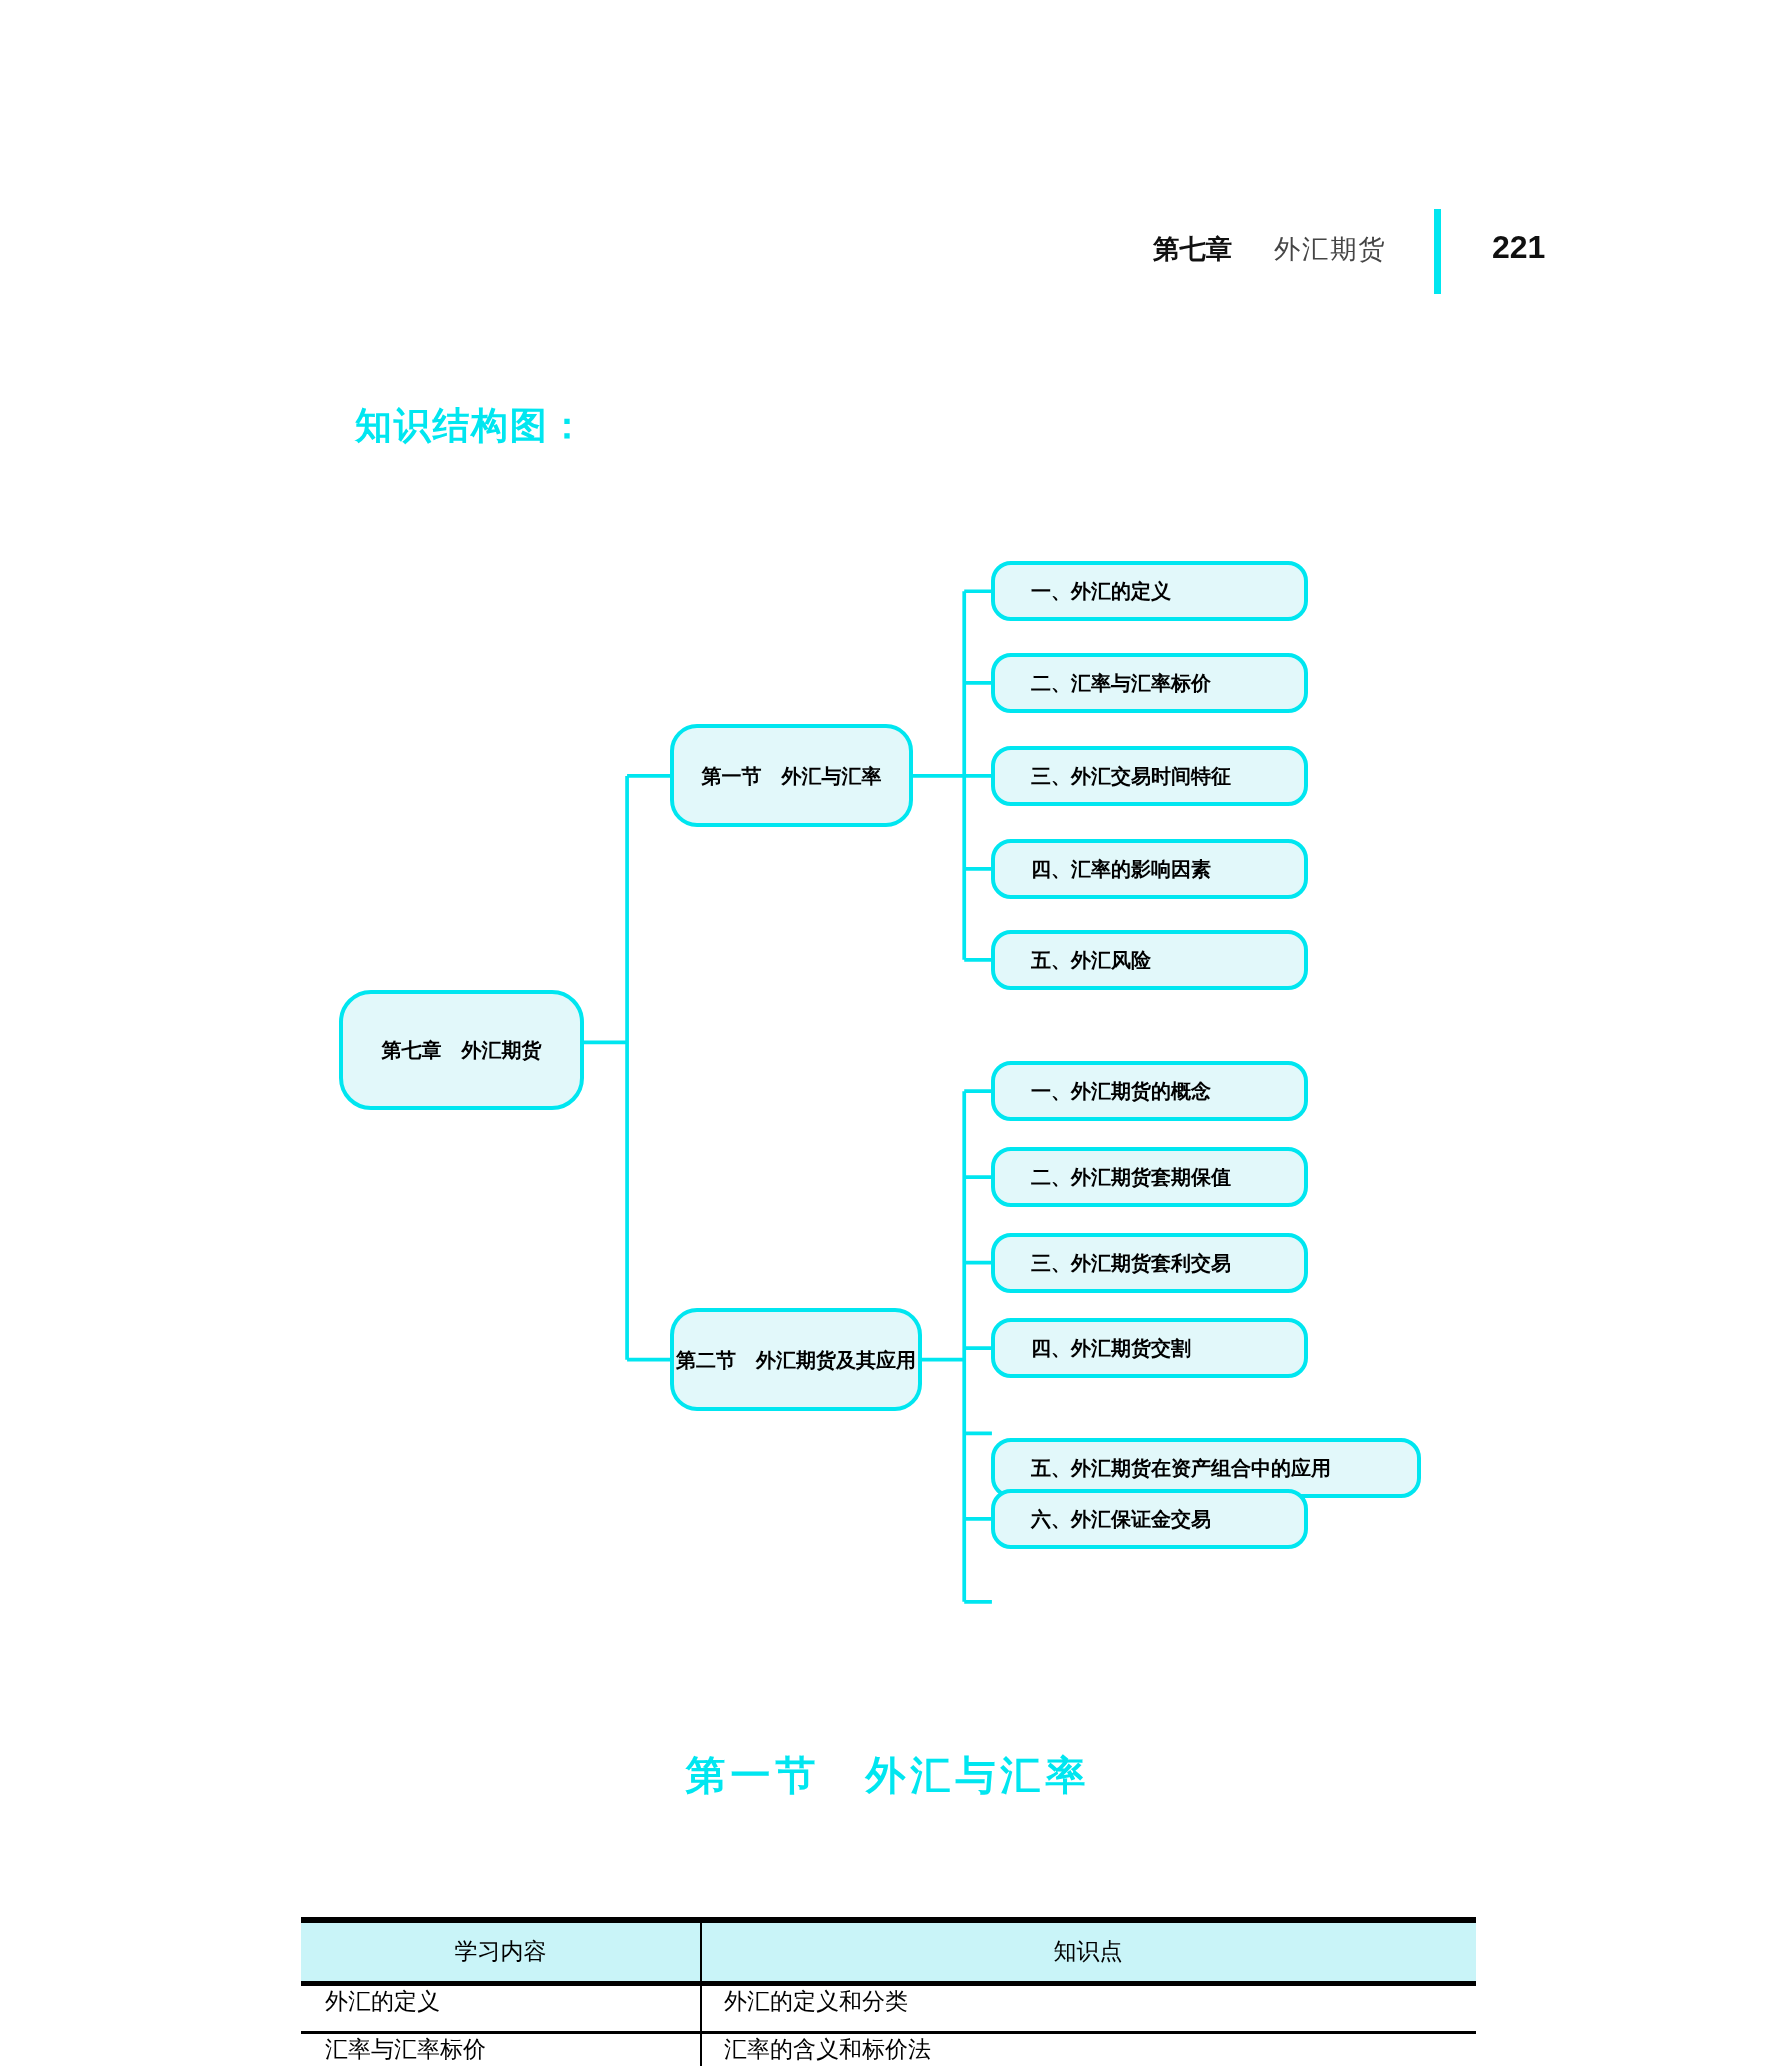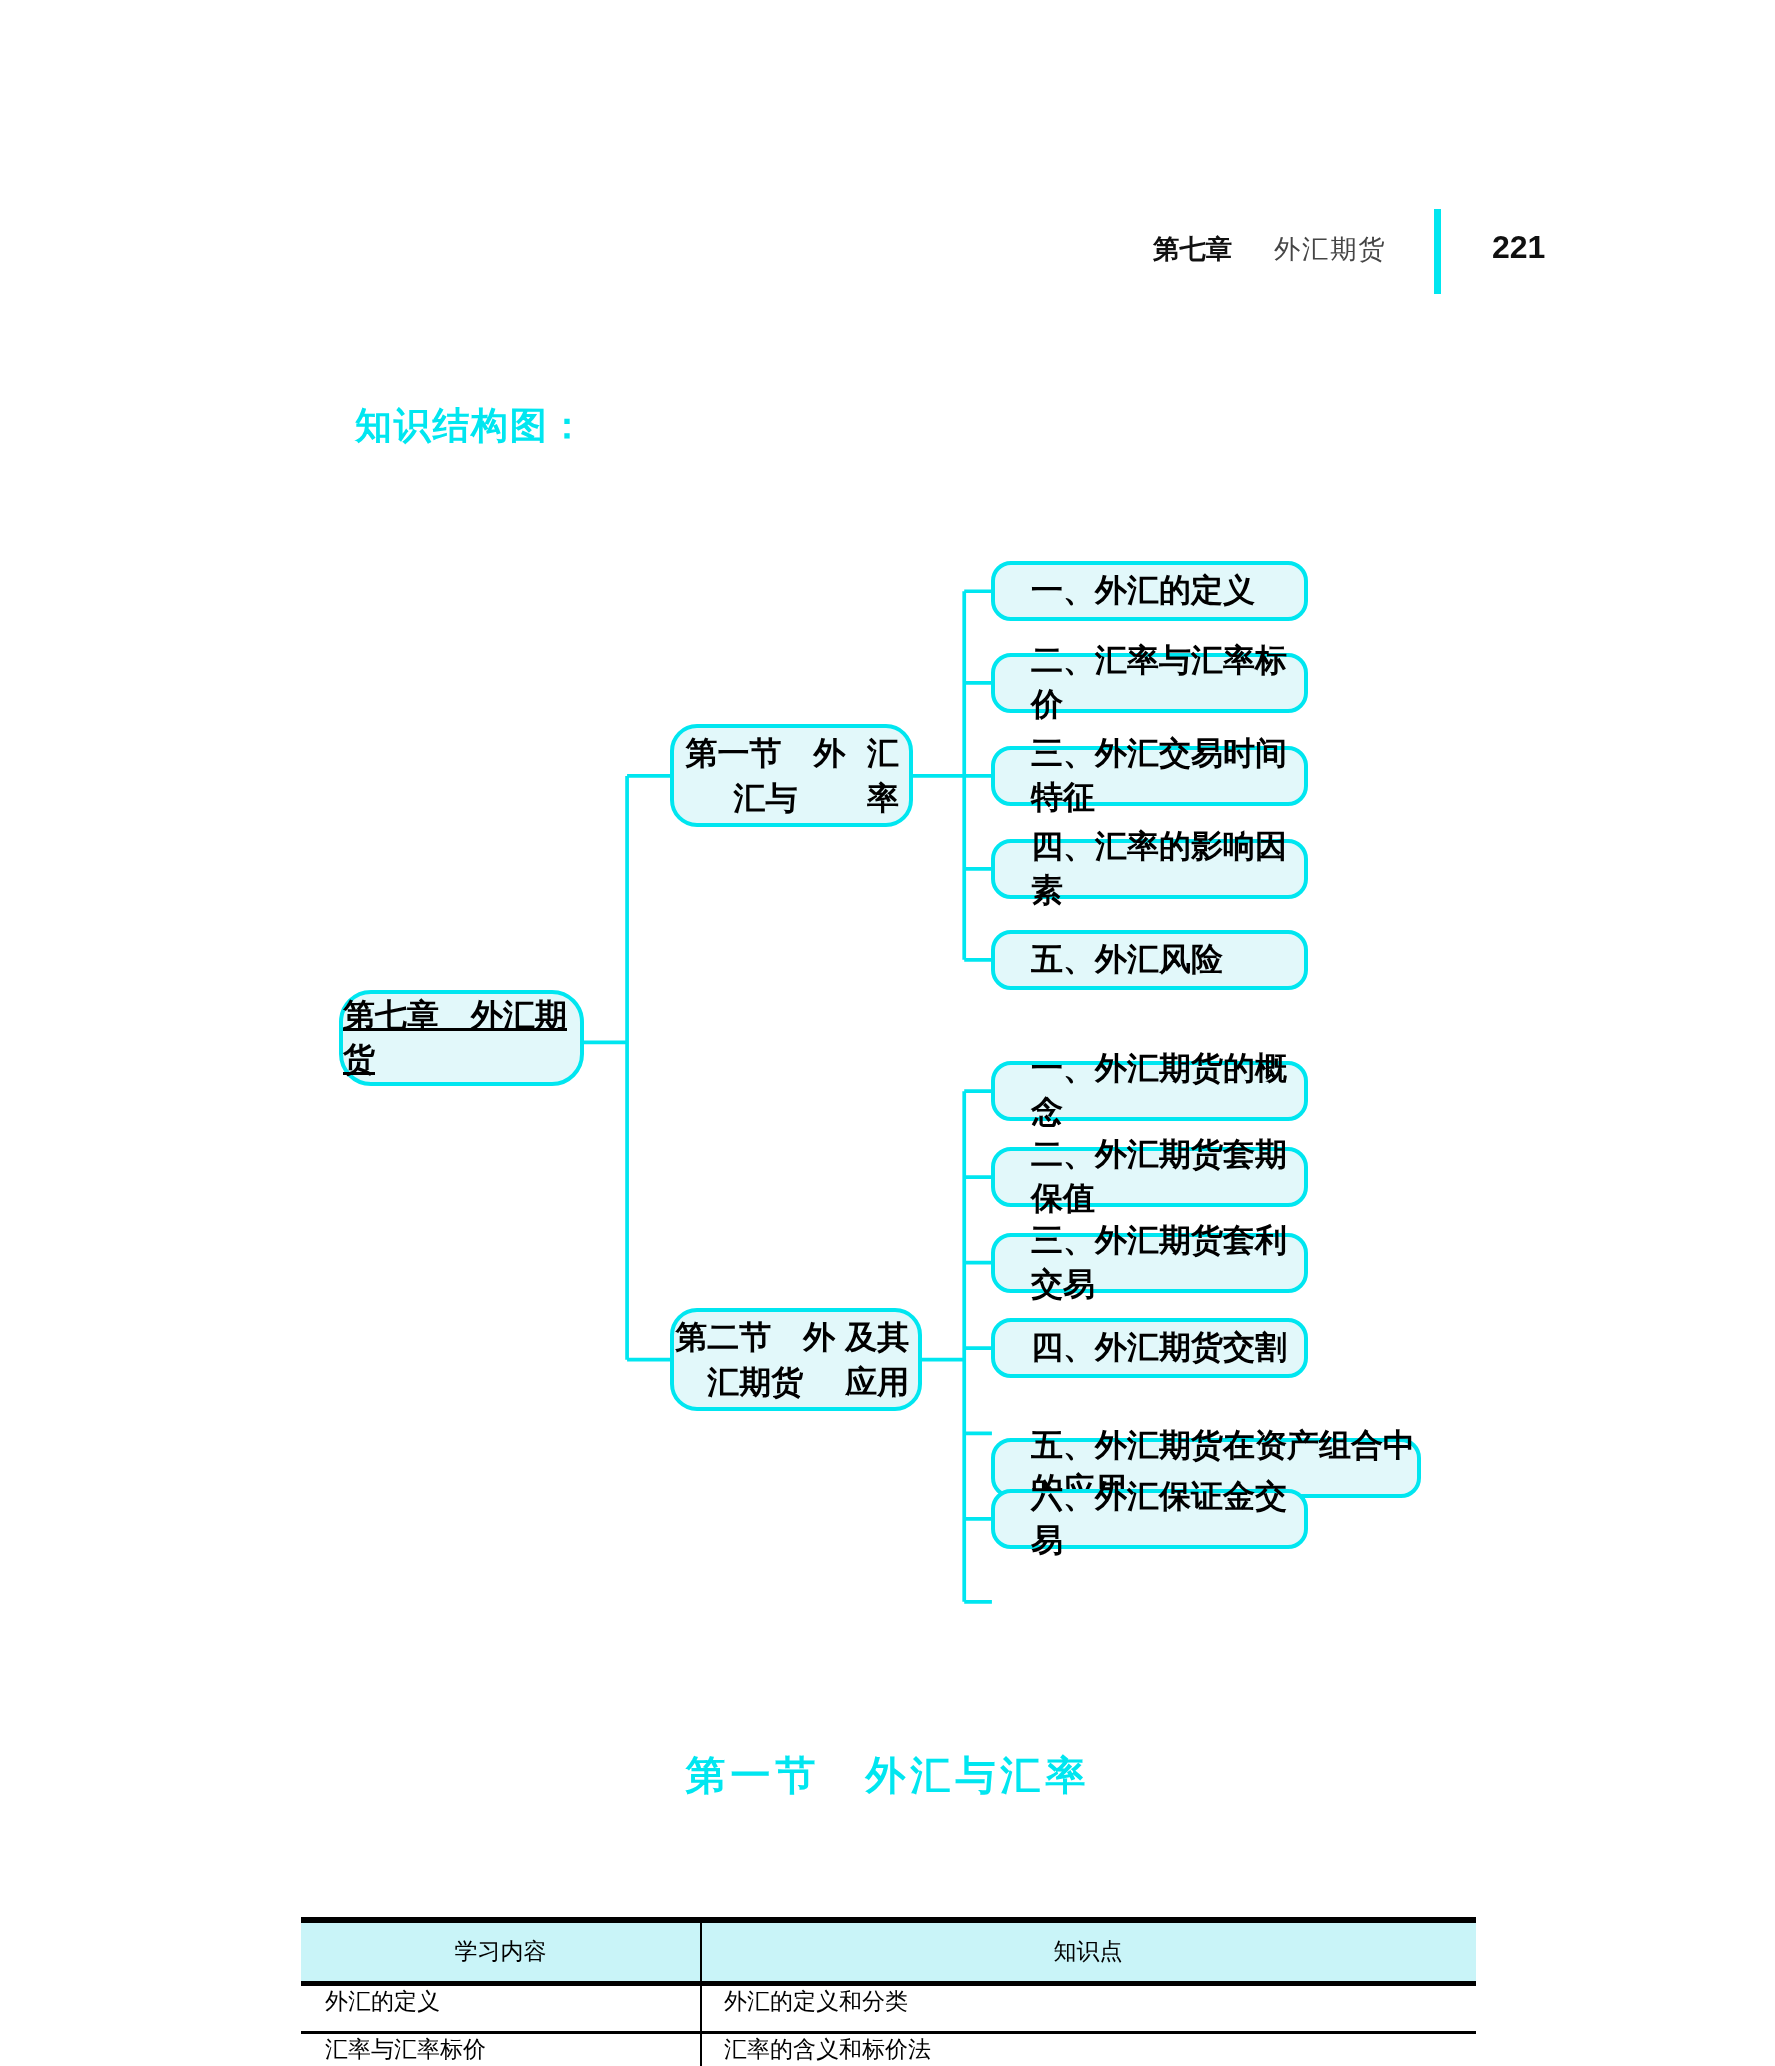--- a/index.html
+++ b/index.html
@@ -13,22 +13,22 @@
   .hdr-page{position:absolute;left:1492px;top:231px;font:700 32px "Liberation Sans","DejaVu Sans",sans-serif;color:#101010;line-height:1;}
 
   
   .diagram-title{position:absolute;left:355px;top:407px;font:700 37px "Liberation Sans","DejaVu Sans",sans-serif;
                  color:var(--accent,#00e6f0);line-height:1;letter-spacing:1.7px;}
 
   
   .connectors{position:absolute;left:0;top:0;width:1776px;height:2410px;color:var(--accent,#00e6f0);}
   .node{position:absolute;box-sizing:border-box;background:var(--box_fill,#e2f8fa);
         border:4.5px solid var(--accent,#00e6f0);display:flex;align-items:center;justify-content:center;
-        font-size:32px;font-weight:600;color:#000;}
-  .root{left:339px;top:990px;width:245px;height:96px;border-radius:32px;text-decoration:underline;}
+        font-size:20px;font-weight:600;color:#000;}
+  .root{left:339px;top:990px;width:245px;height:120px;border-radius:32px;}
   .section{flex-direction:row;line-height:1.4;border-radius:27px;text-align:center;}
   .s1{left:670px;top:724px;width:243px;height:103px;}
   .s2{left:670px;top:1308px;width:252px;height:103px;}
   .leaf{left:991px;width:317px;height:60px;border-radius:20px;justify-content:flex-start;
         padding-left:36px;border-width:4.1px;}
   .g1-0{top:561px}.g1-1{top:653px}.g1-2{top:746px}.g1-3{top:839px}.g1-4{top:930px}
   .g2-0{top:1061px}.g2-1{top:1147px}.g2-2{top:1233px}.g2-3{top:1318px}
   .g2-4{top:1438px;width:430px;}.g2-5{top:1489px}.g2-6{top:1572px}
 
   

